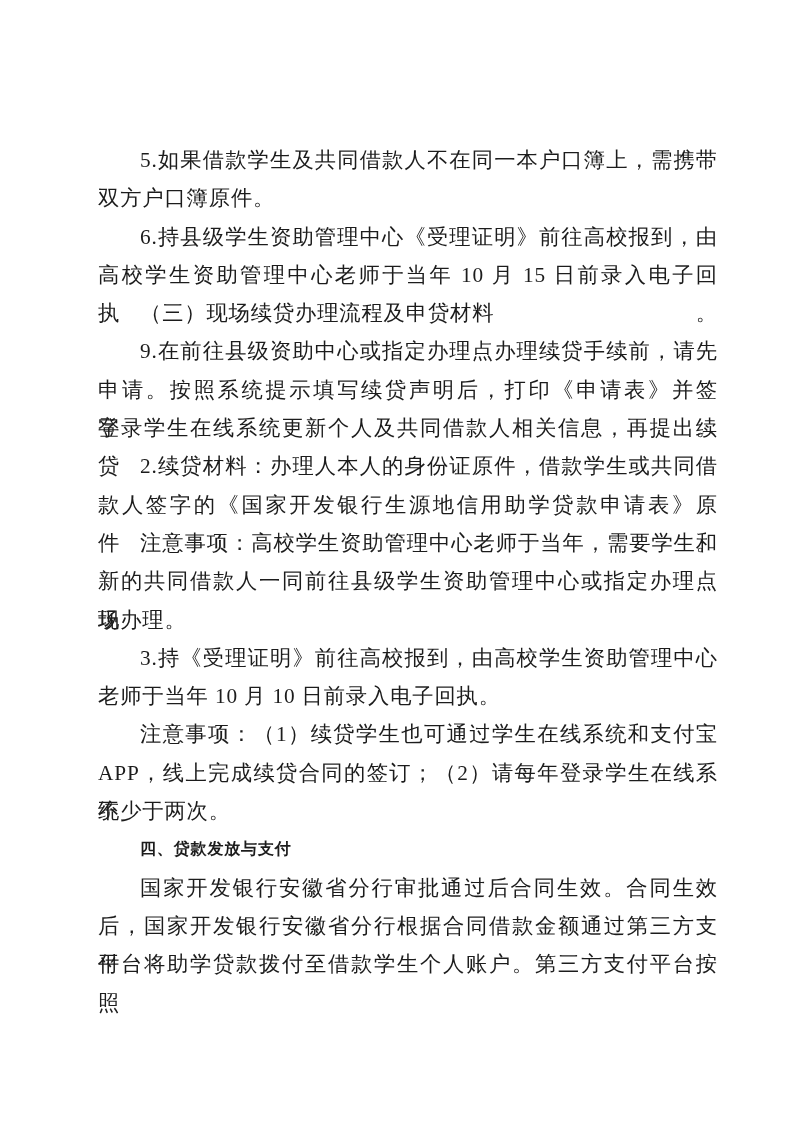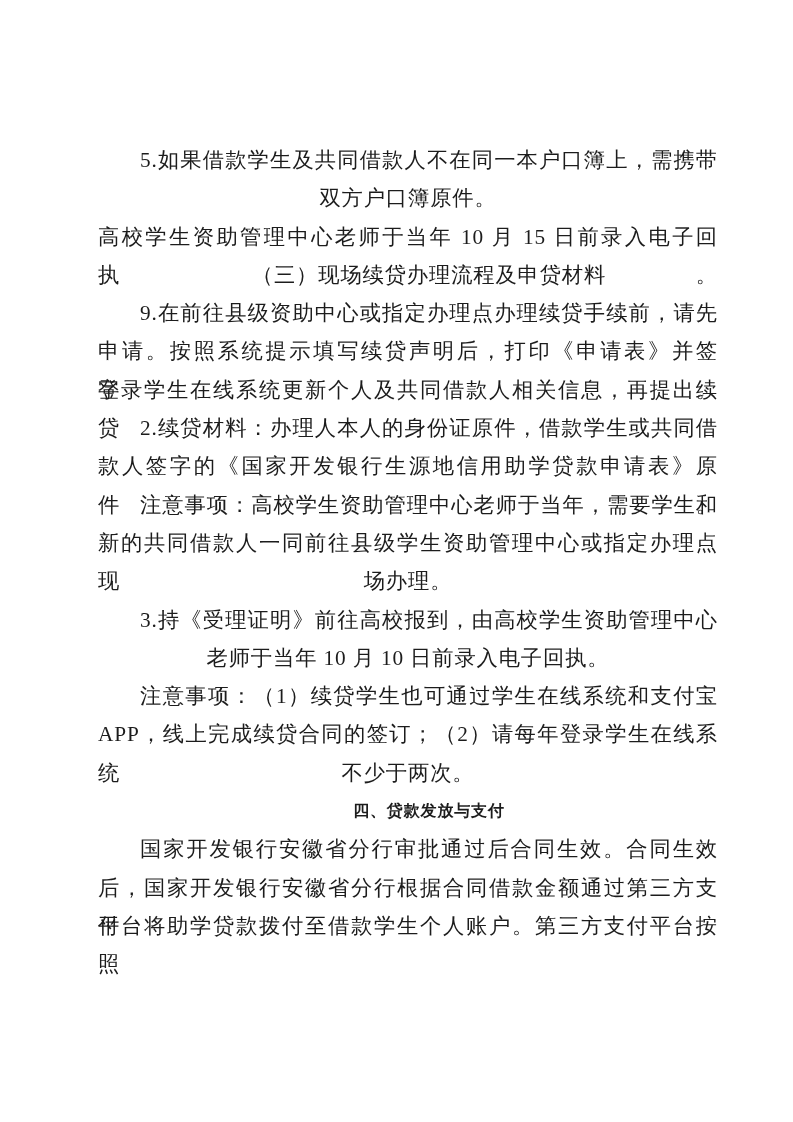--- a/index.html
+++ b/index.html
@@ -26,21 +26,21 @@
     margin: 0;
     padding: 0;
   }
   .ln {
     display: block;
     height: 38.3px;
     line-height: 38.3px;
     font-size: 21.3px;
     letter-spacing: 0.85px;
     white-space: nowrap;
-    text-align: center;
+    text-align: left;
   }
   
   .ln.fill {
     white-space: normal;
     text-align: justify;
     text-align-last: justify;
   }
   
   .ln.indent {
     text-indent: 42px;
@@ -57,20 +57,21 @@
 
 <div class="page">
   <div class="doc-body">
 
     <p class="para">
       <span class="ln fill indent">5.如果借款学生及共同借款人不在同一本户口簿上，需携带</span>
       <span class="ln">双方户口簿原件。</span>
     </p>
 
     <p class="para">
+      <span class="ln fill indent">6.持县级学生资助管理中心《受理证明》前往高校报到，由</span>
       <span class="ln fill">高校学生资助管理中心老师于当年 10 月 15 日前录入电子回执。</span>
     </p>
 
     <p class="para">
       <span class="ln indent">（三）现场续贷办理流程及申贷材料</span>
     </p>
 
     <p class="para">
       <span class="ln fill indent">9.在前往县级资助中心或指定办理点办理续贷手续前，请先</span>
       <span class="ln fill">申请。按照系统提示填写续贷声明后，打印《申请表》并签字。</span>

